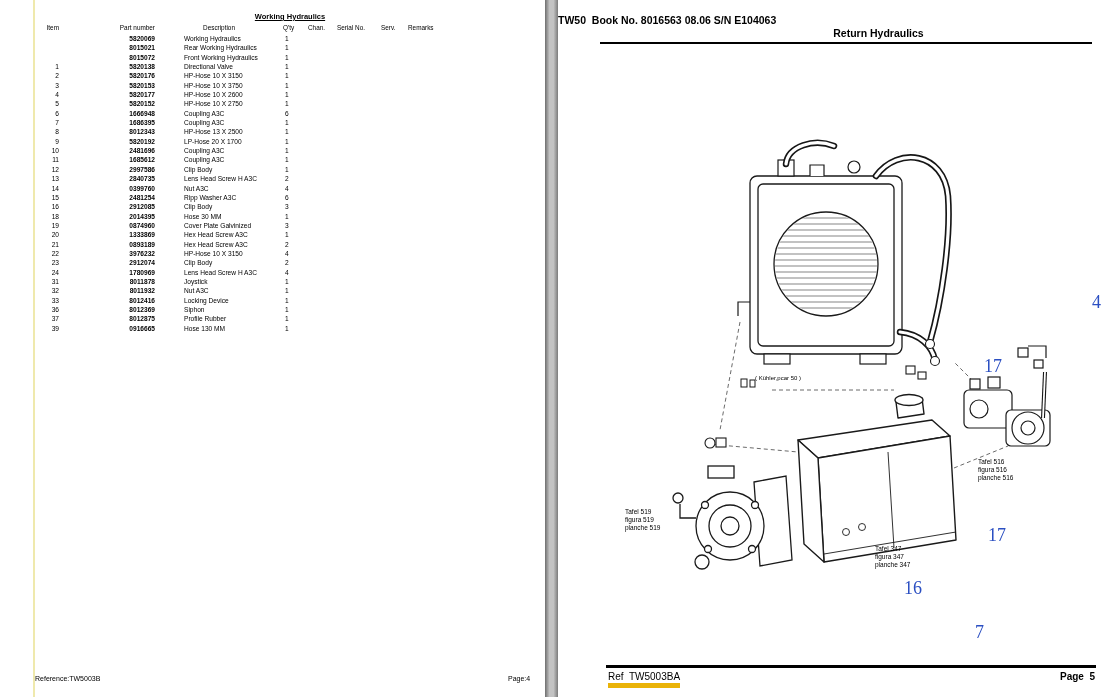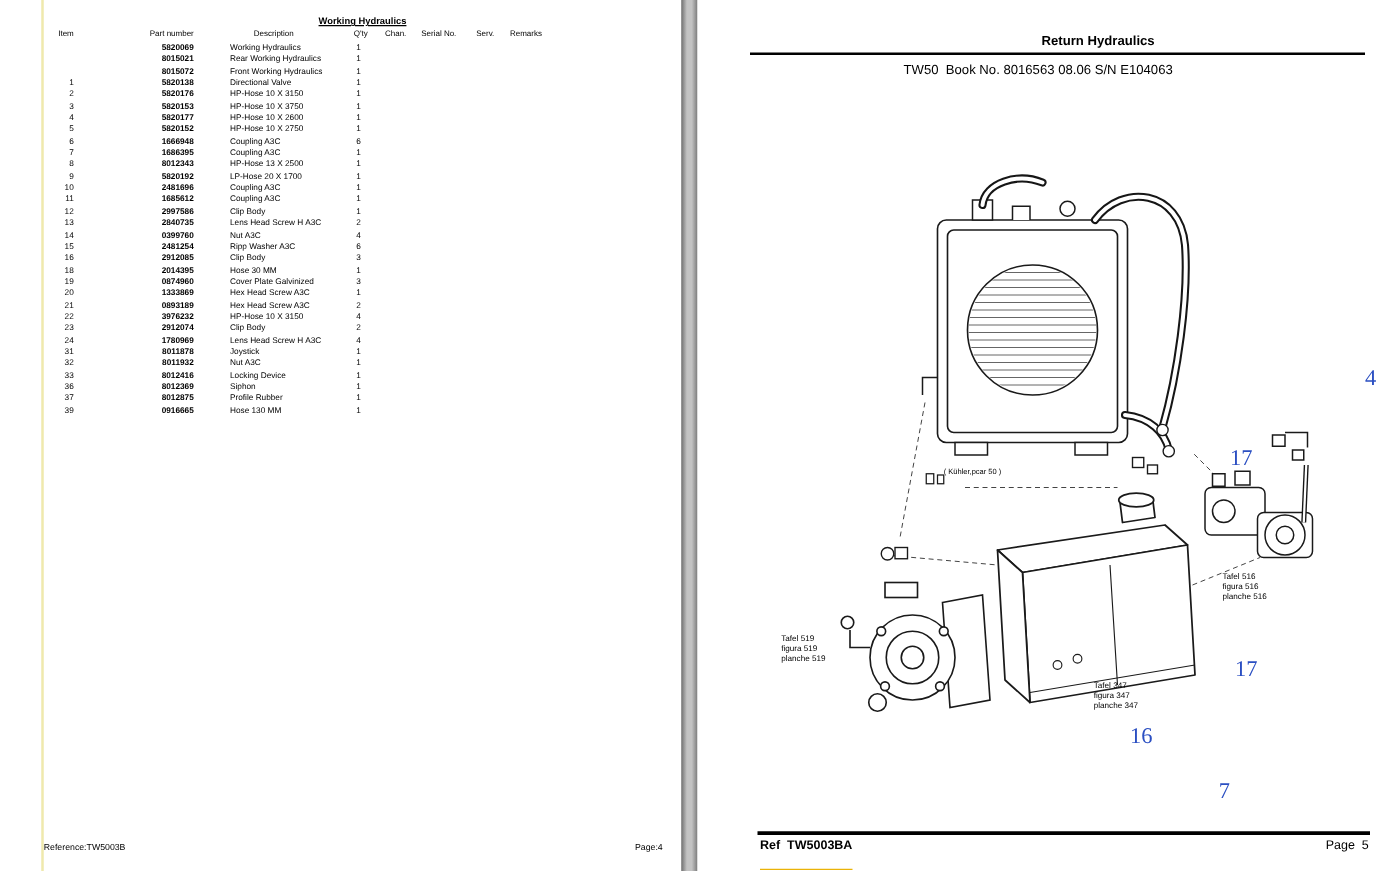--- a/index.html
+++ b/index.html
@@ -34,35 +34,35 @@
   th.c-serv { width:27px; }
   th.c-rem  { width:48px; }
   td.col-item { text-align:right; }
   td.col-part { text-align:right; font-weight:bold; }
   td.col-desc { padding-left:29px; }
   td.col-qty  { padding-left:2px; }
   .lp-ref  { position:absolute; left:35px;  top:675px; font-size:7px; }
   .lp-page { position:absolute; left:508px; top:675px; font-size:7px; }
 
   
-  .rp-h1 { position:absolute; top:14px; left:0; width:100%; text-align:center;
-           font-size:10.5px; font-weight:normal; white-space:pre;margin-top:36px; }
+  .rp-h1 { position:absolute; top:14px; left:0; width:100%; text-align:left;
+           font-size:10.5px; font-weight:bold; white-space:pre; }
   .rp-h2 { position:absolute; top:27px; left:0; width:100%; text-align:center;
            font-size:10.5px; font-weight:bold; white-space:pre;margin-left:48px; }
   .rp-rule { position:absolute; left:42px; top:42px; width:492px; height:1.5px; background:#000; }
   .diagram { position:absolute; left:0; top:0; width:545px; height:697px; }
   .dlabel { position:absolute; font-size:6.5px; line-height:8px; white-space:nowrap; }
   .dnote  { position:absolute; font-size:6px; white-space:nowrap; }
   .callout { position:absolute; font-family:"Liberation Serif", serif;
              font-size:18px; color:#2b4fc2; }
   .callout.big { font-size:18px; }
   .rp-footrule { position:absolute; left:48px; top:665px; width:490px; height:2.5px; background:#000; }
-  .rp-ref  { position:absolute; left:50px; top:671px; font-size:10px; font-weight:bold;
-             white-space:pre; border-bottom:1px solid #eab308; padding-bottom:13px; }
-  .rp-page { position:absolute; right:8px; top:671px; font-size:10px; font-weight:normal; white-space:pre; }
+  .rp-ref  { position:absolute; left:50px; top:671px; font-size:10px; font-weight:normal;
+             white-space:pre; border-bottom:5px solid #eab308; padding-bottom:1px; }
+  .rp-page { position:absolute; right:8px; top:671px; font-size:10px; font-weight:bold; white-space:pre; }
 </style>
 </head>
 <body>
 
 <div class="canvas">
 
   <div class="left-page">
     <div class="fold-line"></div>
 
     <div class="lp-title">Working Hydraulics</div>

